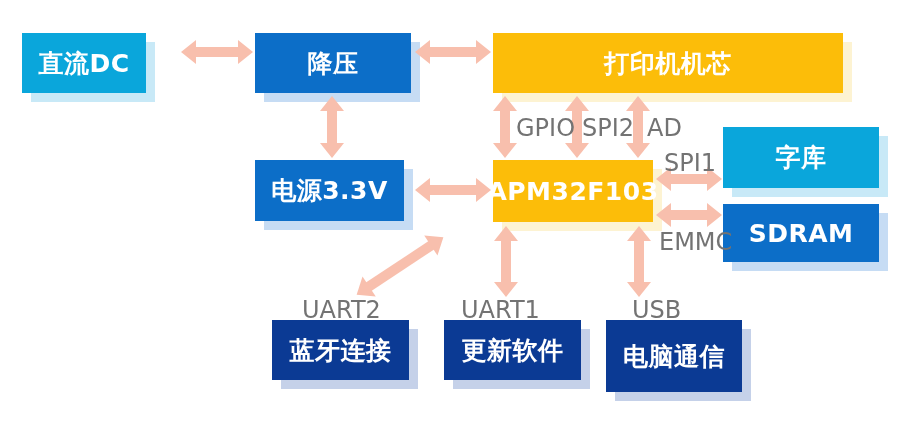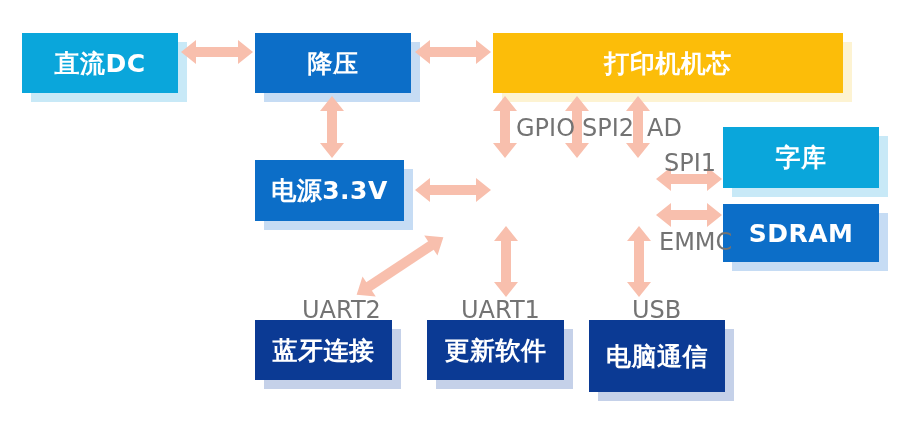--- a/index.html
+++ b/index.html
@@ -8,23 +8,23 @@
 
   
   .node {
     position:absolute; display:flex; align-items:center; justify-content:center;
     color:#ffffff; font-weight:bold; font-size:25px; line-height:1;
     letter-spacing:0.5px; white-space:nowrap;
   }
   .cyan  { background:#0AA6DB; box-shadow:9px 9px 0 #C8E9F7; }
   .blue  { background:#0C6EC8; box-shadow:9px 9px 0 #C6DCF4;text-align:center; }
   .amber { background:#FCBD09; box-shadow:9px 9px 0 #FDF3D2; }
-  .navy  { background:#0B3A94; box-shadow:9px 9px 0 #C5D1E9; }
+  .navy  { background:#0B3A94; box-shadow:9px 9px 0 #C5D1E9;margin-left:17px; }
 
-  #node-dc      { left:22px;  top:33px;  width:156px; height:60px; }
+  #node-dc      { left:22px;  top:33px;  width:124px; height:60px; }
   #node-buck    { left:255px; top:33px;  width:156px; height:60px; }
   #node-printer { left:493px; top:33px;  width:350px; height:60px; }
   #node-power   { left:255px; top:160px; width:149px; height:61px; }
   #node-mcu     { left:493px; top:160px; width:160px; height:62px; }
   #node-font    { left:723px; top:127px; width:156px; height:61px; }
   #node-sdram   { left:723px; top:204px; width:156px; height:58px; }
   #node-bt      { left:255px; top:320px; width:137px; height:60px; }
   #node-update  { left:427px; top:320px; width:137px; height:60px; }
   #node-pc      { left:589px; top:320px; width:136px; height:72px; }
 
@@ -77,20 +77,21 @@
 </style>
 </head>
 <body>
 
 <div id="stage">
 
   <div class="node cyan" id="node-dc">直流DC</div>
   <div class="node blue" id="node-buck">降压</div>
   <div class="node amber" id="node-printer">打印机机芯</div>
   <div class="node blue" id="node-power">电源3.3V</div>
+  <div class="node amber" id="node-mcu">APM32F103</div>
   <div class="node cyan" id="node-font">字库</div>
   <div class="node blue" id="node-sdram">SDRAM</div>
   <div class="node navy" id="node-bt">蓝牙连接</div>
   <div class="node navy" id="node-update">更新软件</div>
   <div class="node navy" id="node-pc">电脑通信</div>
 
   <div class="arr h" id="arr-dc-buck"></div>
   <div class="arr h" id="arr-buck-printer"></div>
   <div class="arr v" id="arr-buck-power"></div>
   <div class="arr h" id="arr-power-mcu"></div>

